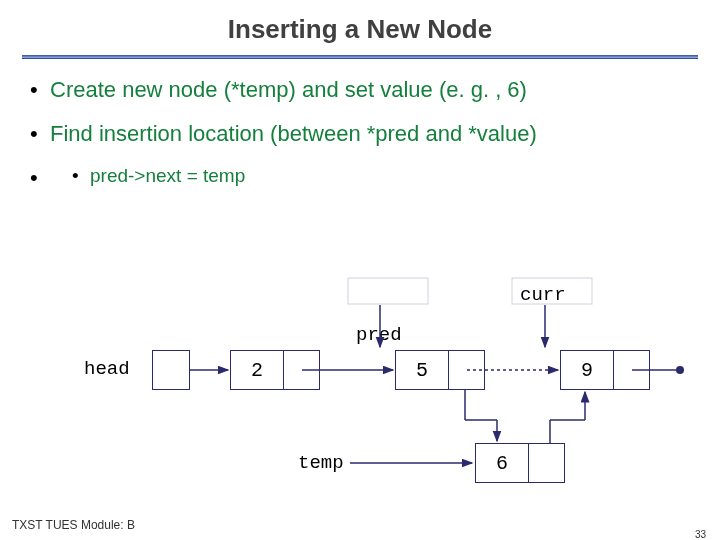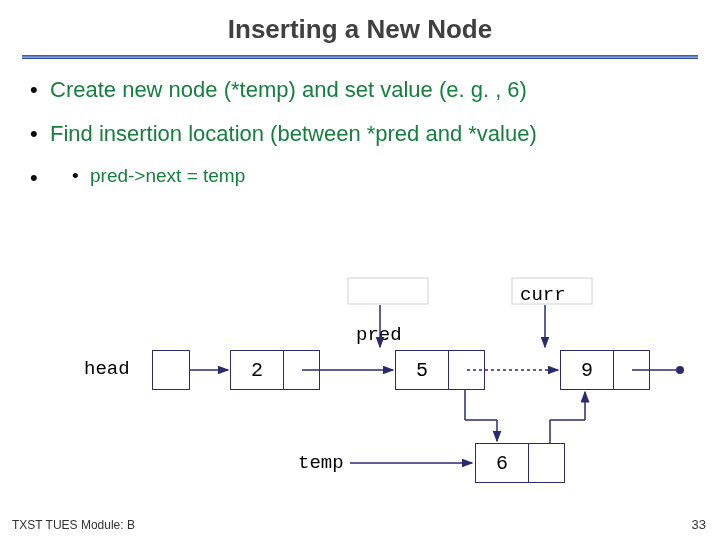--- a/index.html
+++ b/index.html
@@ -86,22 +86,22 @@
     font-size: 19px;
   }
   .footer-l {
     position: absolute;
     left: 12px; bottom: 8px;
     font-size: 12px;
     color: #333;
   }
   .footer-r {
     position: absolute;
-    right: 14px; bottom: 8px;
-    font-size: 13px;
+    right: 14px; bottom: 0;
+    font-size: 10px;
     color: #333;
   }
   svg.arrows {
     position: absolute;
     left: 0; top: 0;
     width: 720px; height: 540px;
   }
 </style>
 </head>
 <body>

